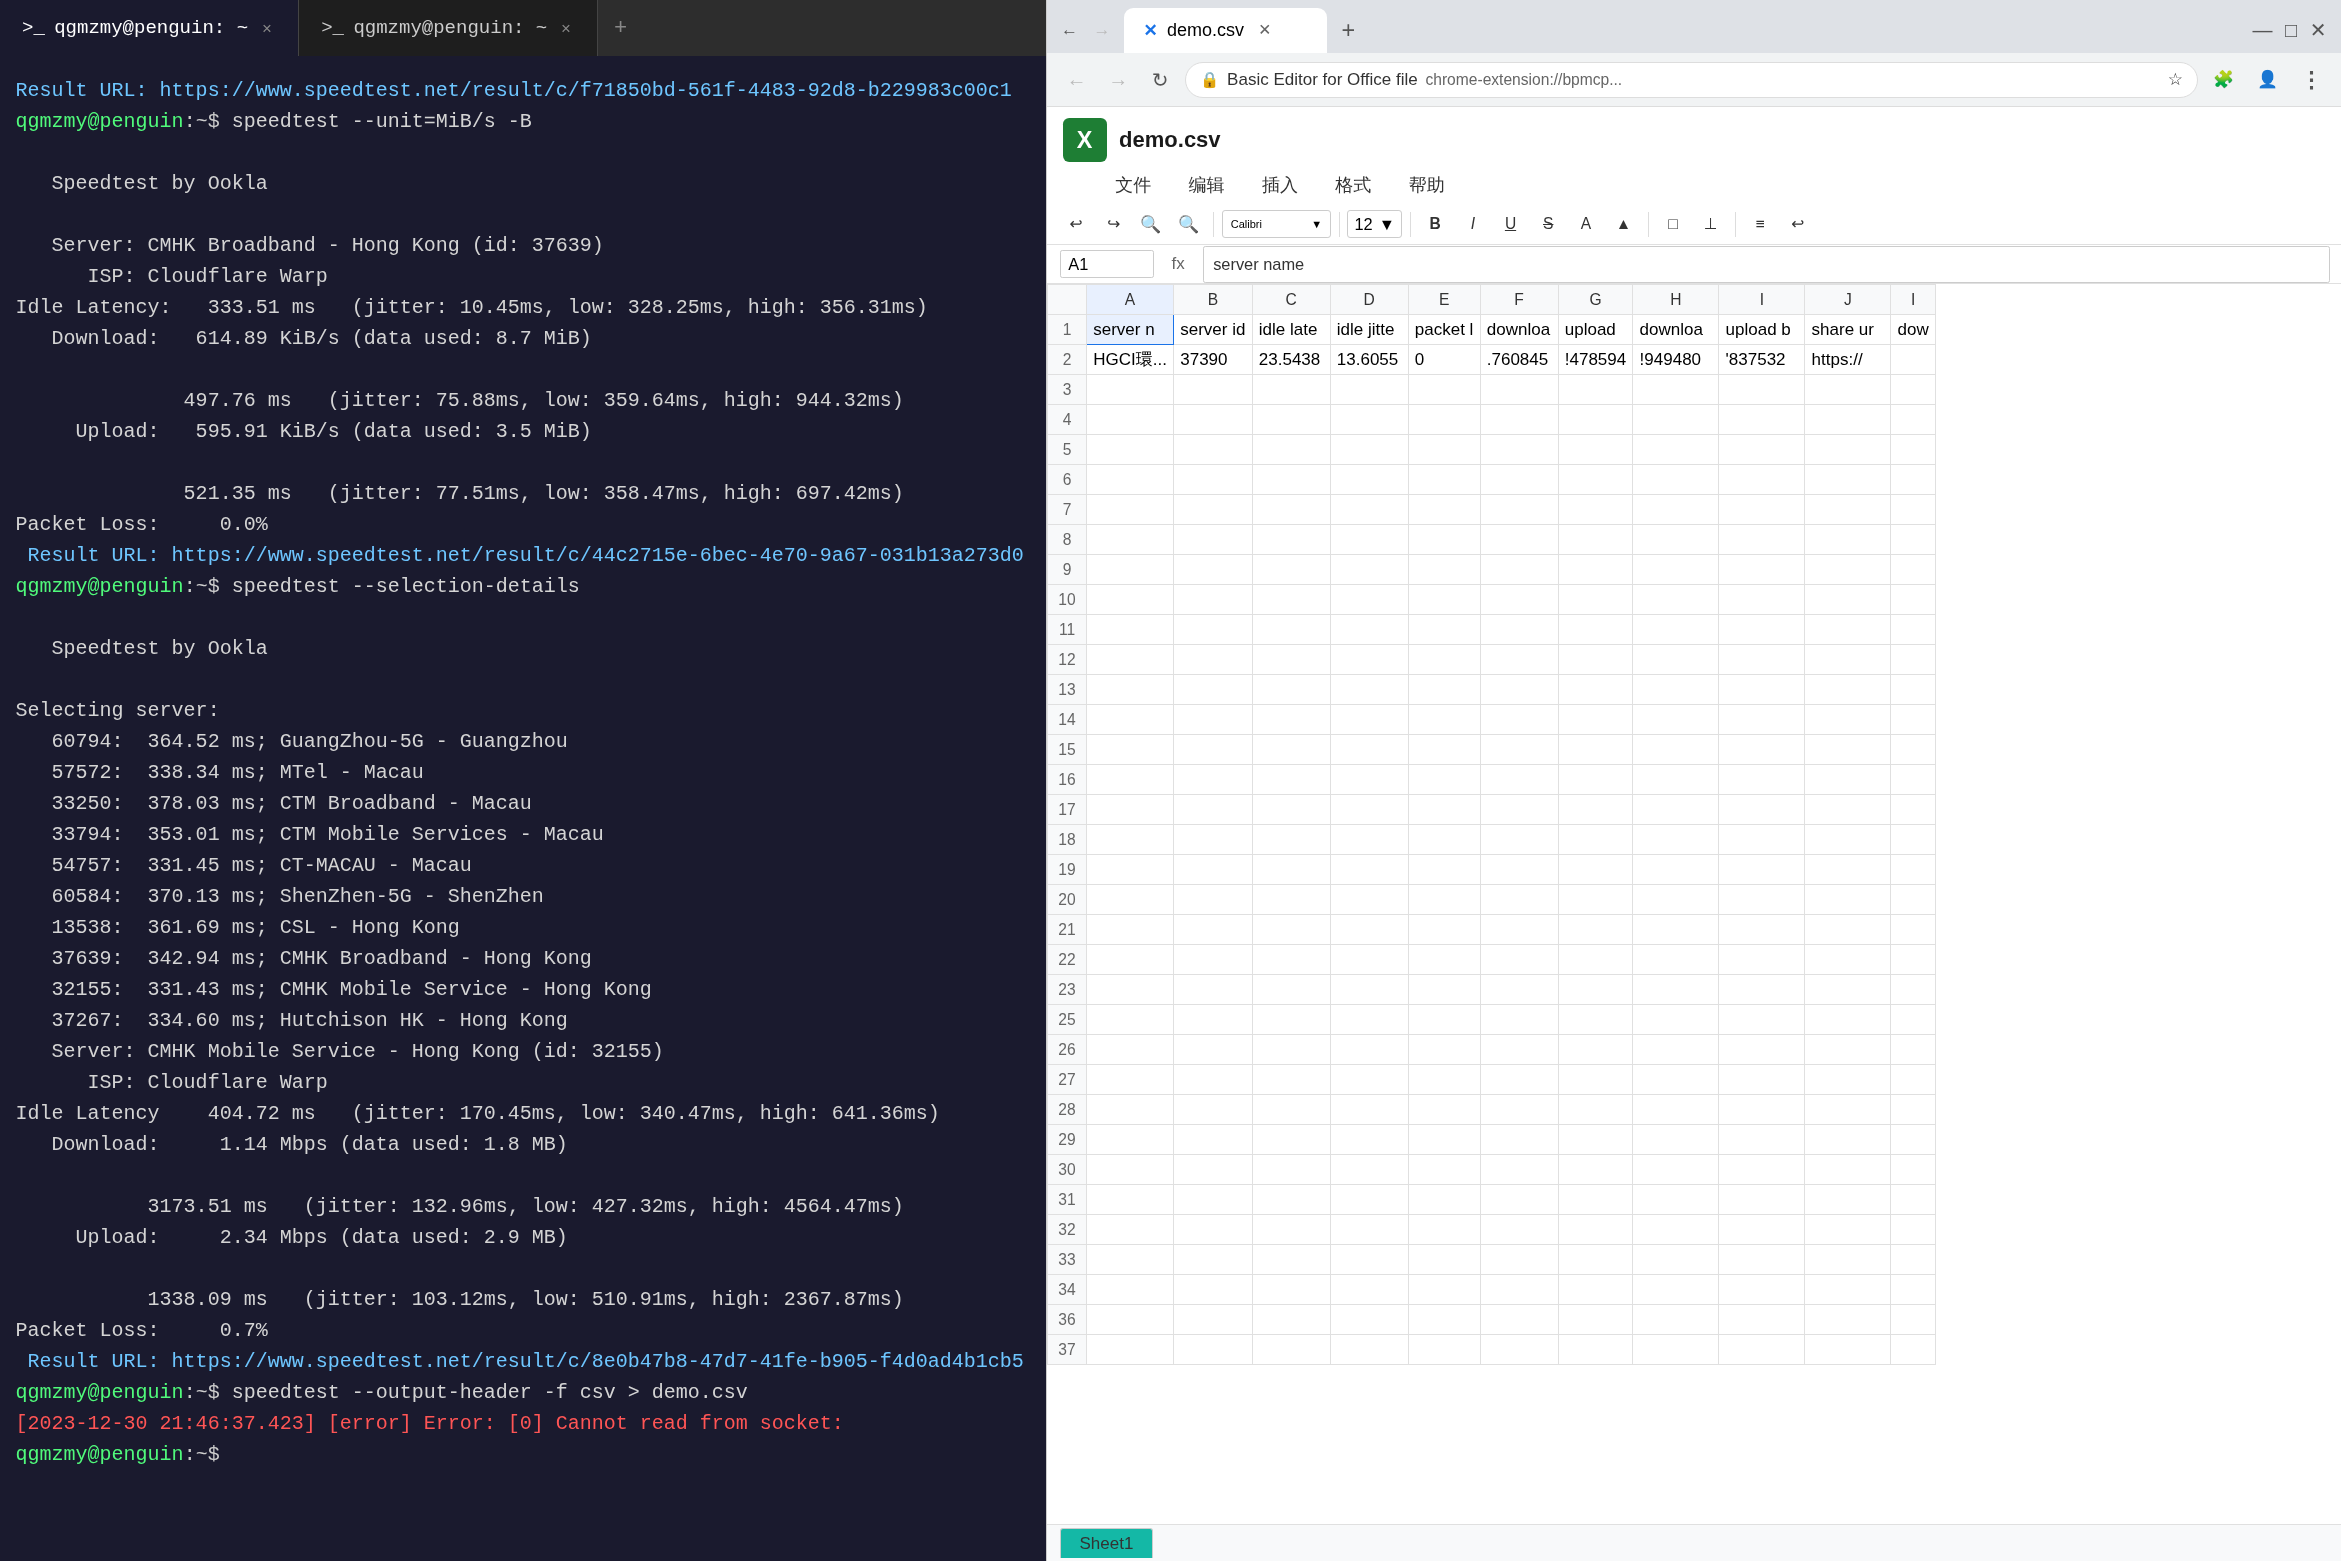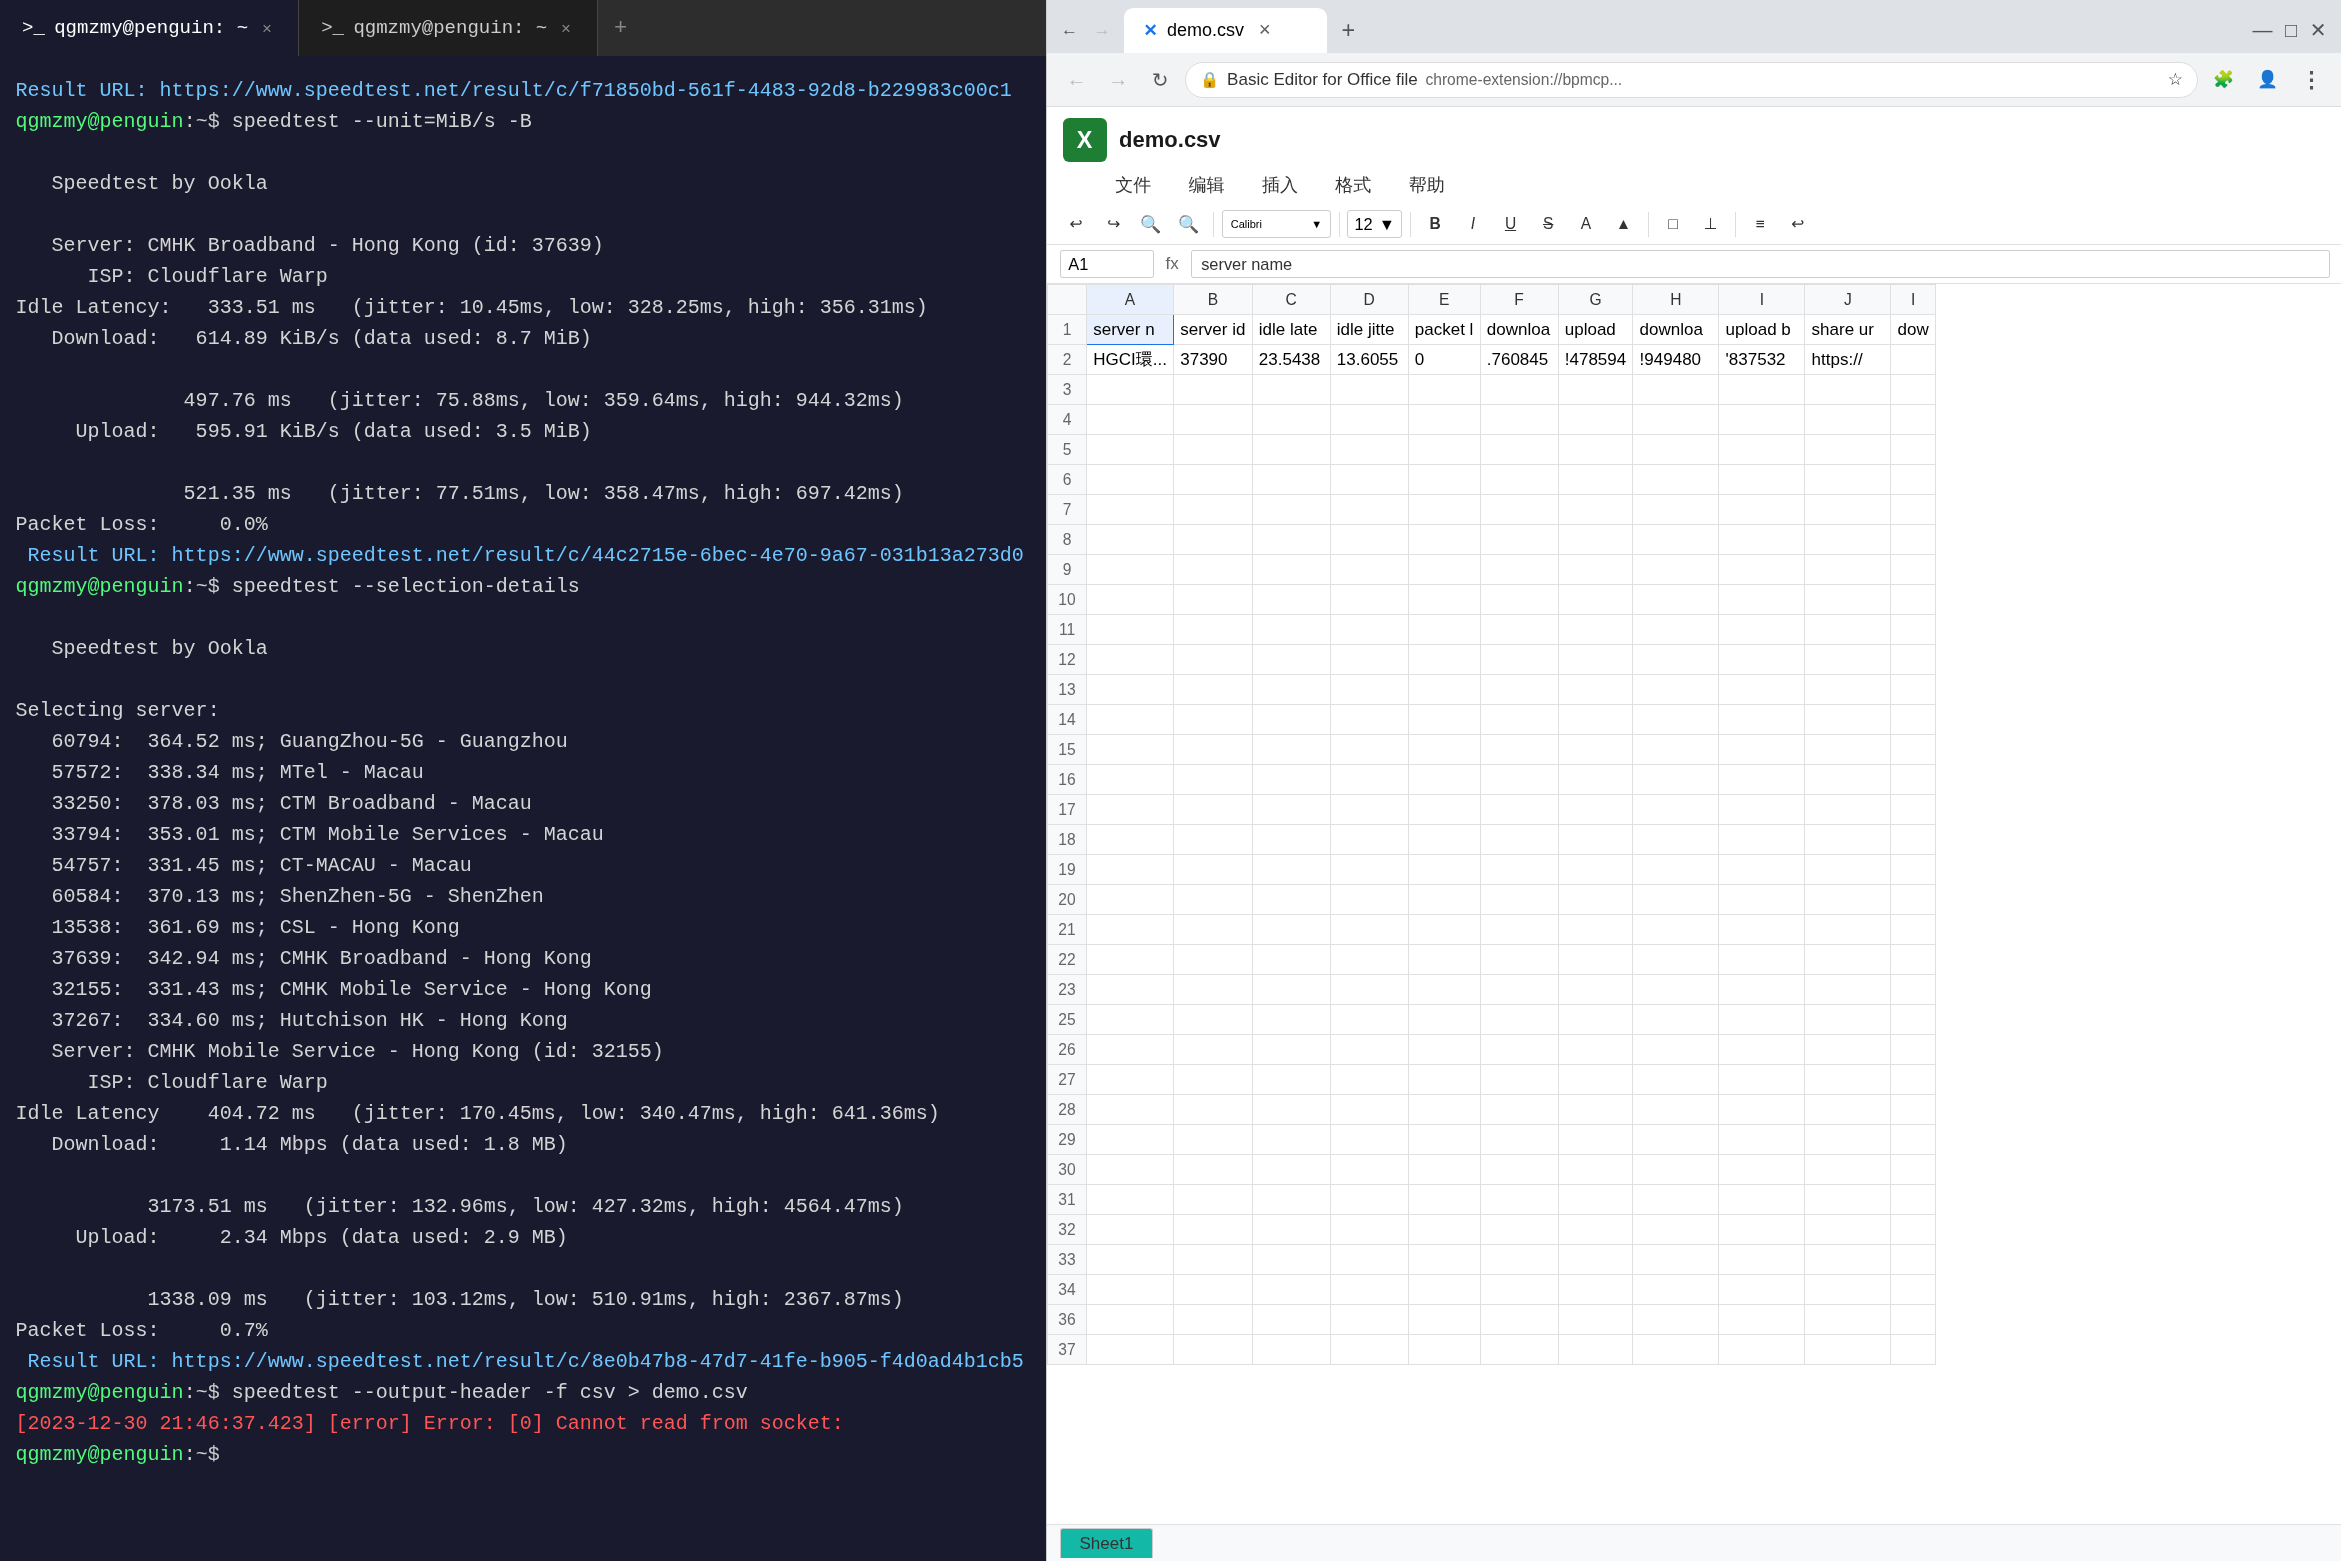--- a/index.html
+++ b/index.html
@@ -225,27 +225,27 @@
       width: 55px;
       background: #fff;
       cursor: pointer;
       display: flex; align-items: center; justify-content: space-between;
     }
     .formula-bar {
       display: flex;
       align-items: center;
       padding: 4.7px 12.5px;
       border-bottom: 0.8px solid #e0e0e0;
-      gap: 12px;
+      gap: 18px;
       height: 39px;
     }
     .fx-label { font-size: 17px; color: #666; }
     .formula-input {
       flex: 1;
-      height: 28px;
+      height: 37px;
       border: 0.8px solid #ccc;
       border-radius: 2.3px;
       padding: 0 9.4px;
       font-size: 16.4px;
       color: #333;
     }
     .cell-name-box {
       width: 94px;
       height: 28px;
       border: 0.8px solid #ccc;

